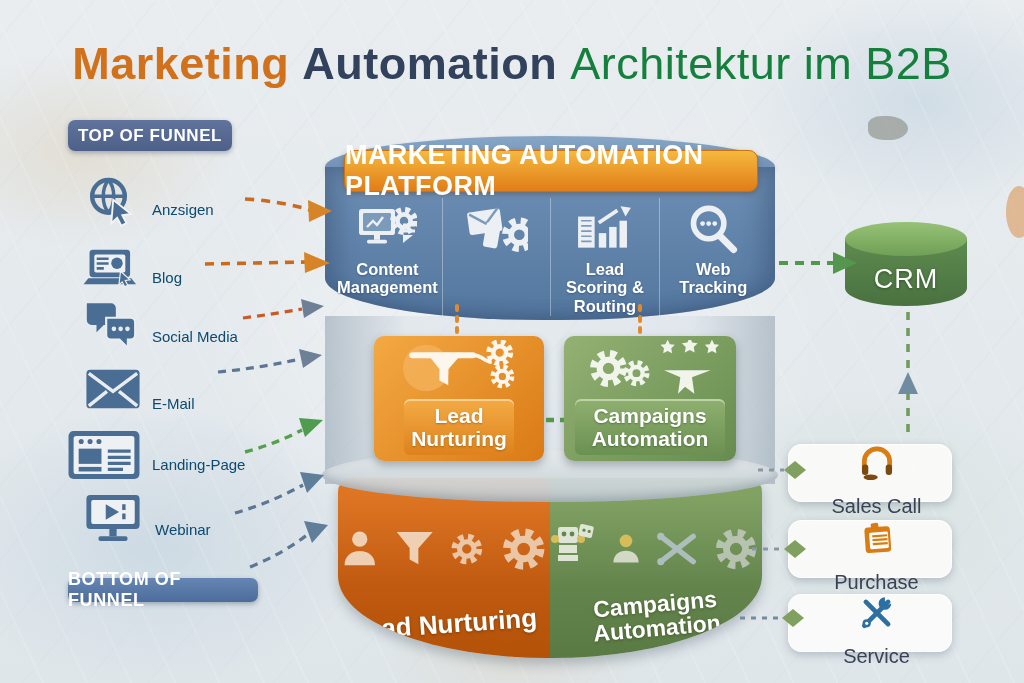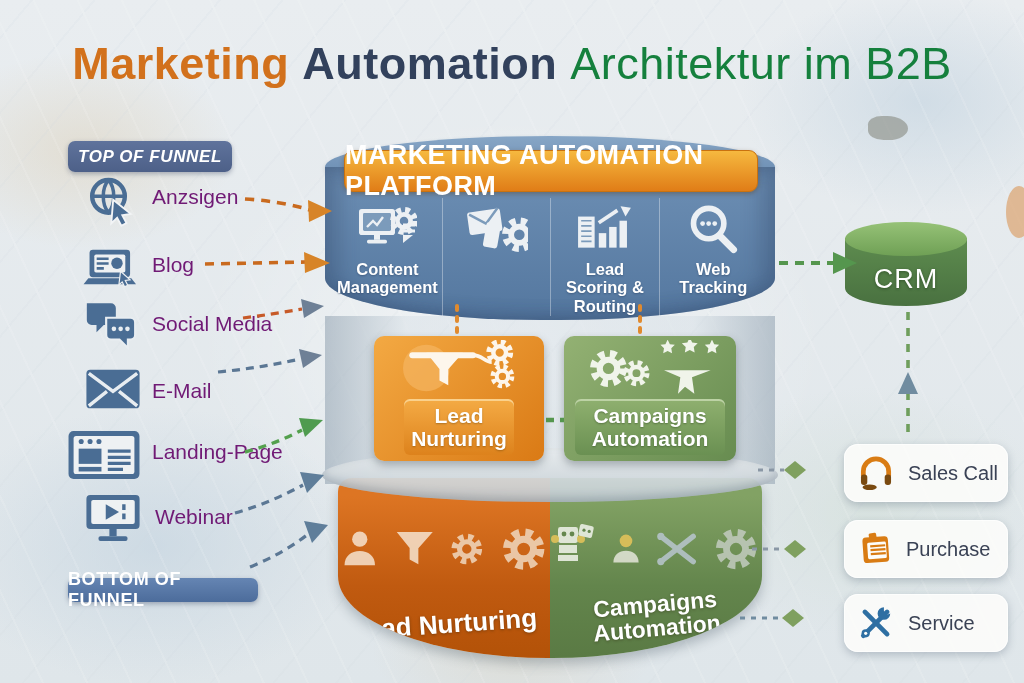--- a/index.html
+++ b/index.html
@@ -28,28 +28,28 @@
   .title{position:absolute;top:38px;left:0;width:1024px;text-align:center;
          font-size:45px;letter-spacing:.5px;white-space:nowrap;}
   .title .t-orange{color:#d2711c;font-weight:700;}
   .title .t-dark{color:#32415c;font-weight:700;}
   .title .t-light{color:#15803d;font-weight:500;}
 
   
   .badge{position:absolute;color:#fff;font-weight:700;letter-spacing:.6px;
          display:flex;align-items:center;justify-content:center;
          border-radius:7px;box-shadow:0 2px 5px rgba(40,55,85,.35);}
-  .badge-top{left:68px;top:141px;width:164px;height:31px;font-size:17px;
-         background:linear-gradient(180deg,#5f739c,#4d6088);font-style:italic;}
+  .badge-top{left:68px;top:120px;width:164px;height:31px;font-size:17px;
+         background:linear-gradient(180deg,#5f739c,#4d6088);}
   .badge-bottom{left:68px;top:578px;width:190px;height:24px;font-size:18px;
          background:linear-gradient(180deg,#6585b3,#4c6c9b);}
 
   
   .ch-icon{position:absolute;color:#4a6d94;display:flex;align-items:center;justify-content:center;}
-  .ch-label{position:absolute;color:#701a75;font-size:21px;}
+  .ch-label{position:absolute;color:#0c4a6e;font-size:15px;margin-top:16px;}
 
   
   .cyl-top{left:325px;top:136px;width:450px;height:62px;border-radius:50%;
            background:linear-gradient(180deg,#87a6c6,#5d80a8);
            box-shadow:0 2px 4px rgba(40,60,90,.2);}
   .banner{left:344px;top:150px;width:412px;height:40px;border-radius:9px;
           background:linear-gradient(180deg,#f6b93f,#e07d17);
           border:1px solid #c9720f;
           display:flex;align-items:center;justify-content:center;
           color:#fff;font-weight:700;font-size:27px;letter-spacing:.4px;
@@ -104,24 +104,24 @@
   .crm-top{left:845px;top:222px;width:122px;height:34px;border-radius:50%;
         background:linear-gradient(180deg,#96c277,#6fa055);z-index:4;}
   .crm-body{left:845px;top:238px;width:122px;height:68px;
         background:linear-gradient(180deg,#5e8c4f,#497140);
         border-radius:0 0 61px 61px / 0 0 18px 18px;z-index:3;
         display:flex;align-items:center;justify-content:center;
         color:#fff;font-weight:400;font-size:27px;letter-spacing:1px;
         text-shadow:0 1px 3px rgba(20,40,15,.5);}
 
   
-  .card{position:absolute;left:844px;width:164px;height:58px;border-radius:14px;
+  .card{position:absolute;left:788px;width:164px;height:58px;border-radius:14px;
         background:rgba(253,253,250,.88);
         box-shadow:0 3px 8px rgba(60,80,100,.28), inset 0 0 0 1px rgba(255,255,255,.7);
-        display:flex;align-items:center;gap:13px;padding-left:13px;box-sizing:border-box;}
+        display:flex;align-items:center;gap:13px;padding-left:13px;box-sizing:border-box;flex-direction:column;}
   .card .c-label{color:#3a4255;font-size:20px;}
   .ic-orange{color:#d97c14;}
   .ic-blue{color:#2e6fa3;}
 </style>
 </head>
 <body>
 
 <svg width="0" height="0" style="position:absolute">
   <defs>
     <g id="sym-gear" fill="none" stroke="currentColor">

